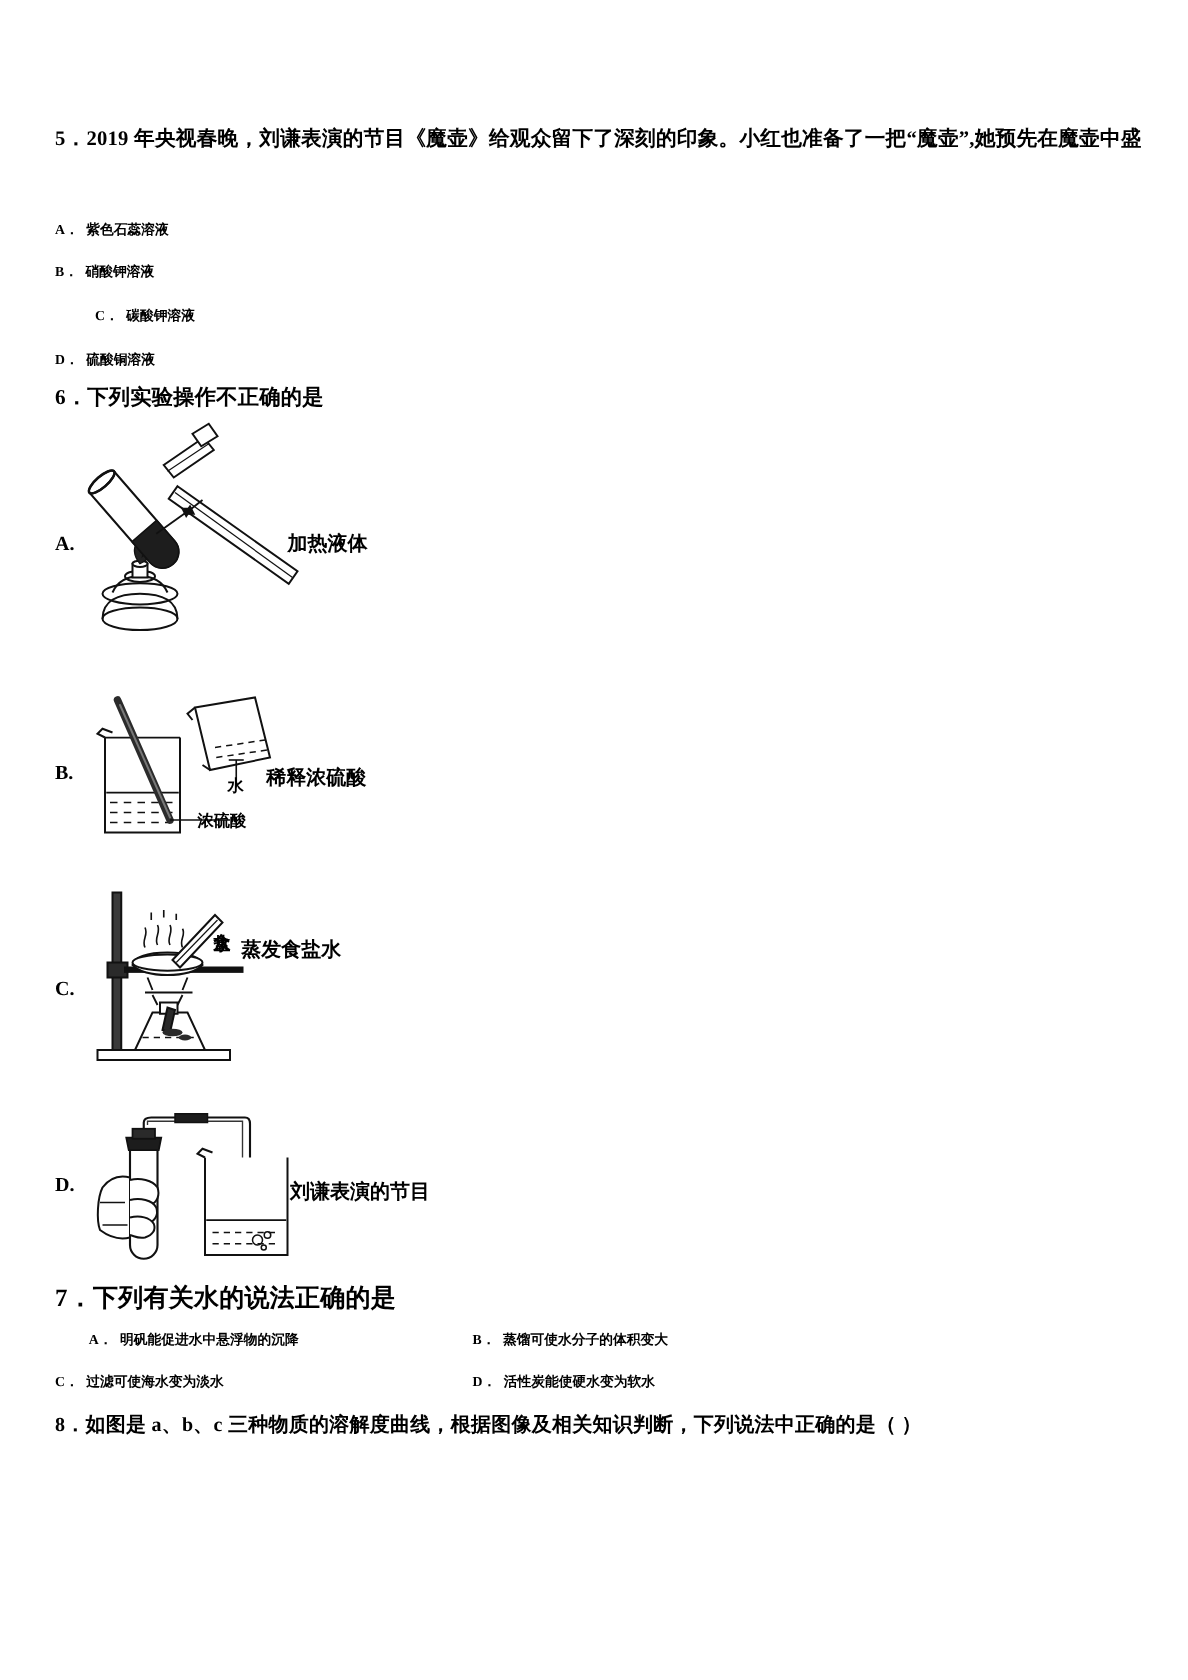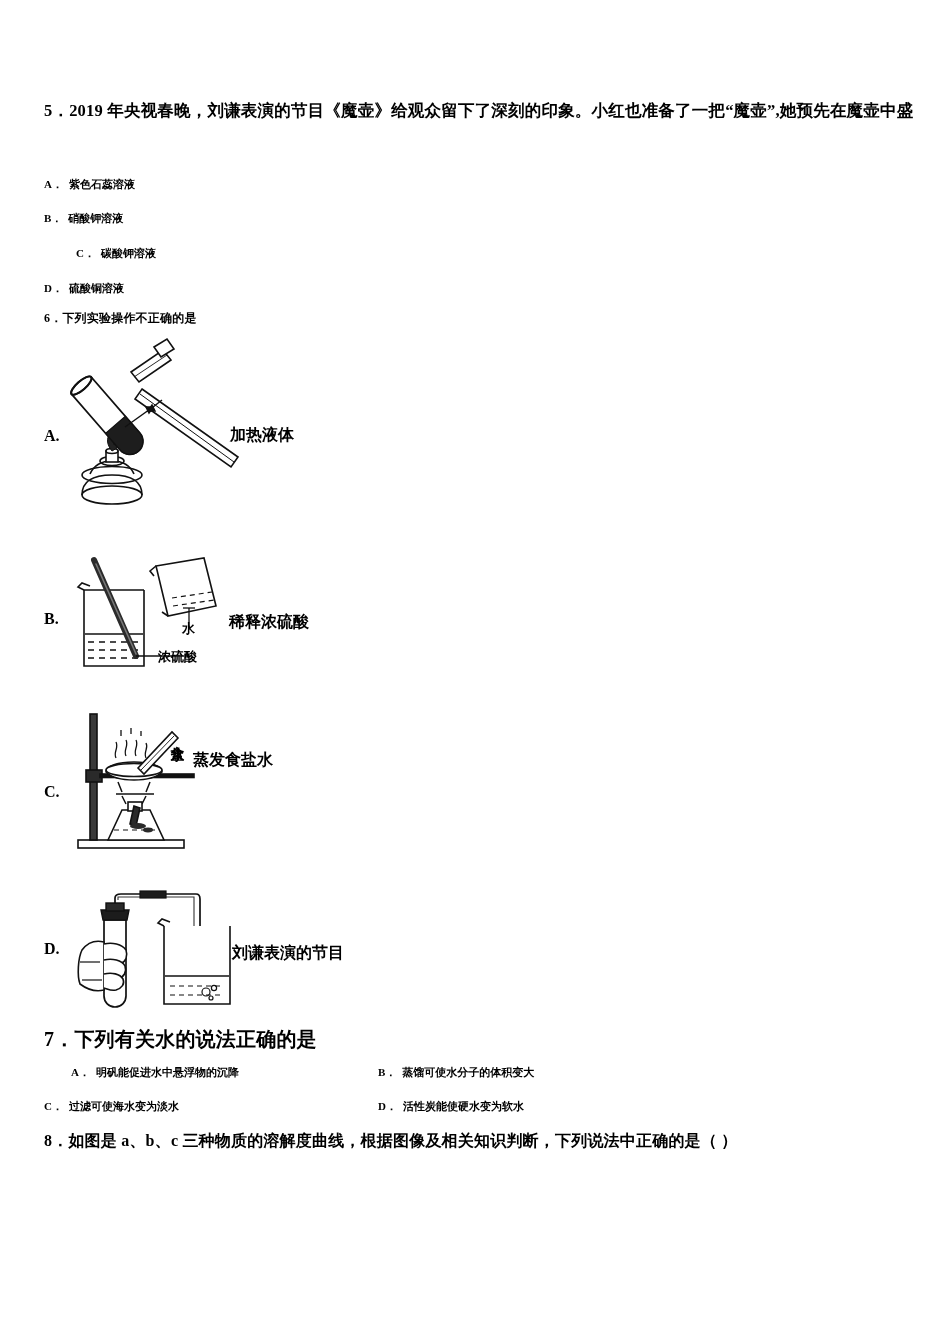--- a/index.html
+++ b/index.html
@@ -90,21 +90,21 @@
   <div class="opt" style="left:44px; top:208px;">
     <span class="optlabel">B．</span><span>硝酸钾溶液</span>
   </div>
   <div class="opt" style="left:44px; top:243px;margin-left:32px;">
     <span class="optlabel">C．</span><span>碳酸钾溶液</span>
   </div>
   <div class="opt" style="left:44px; top:278px;">
     <span class="optlabel">D．</span><span>硫酸铜溶液</span>
   </div>
 
-  <div class="qline" style="left:44px; top:307px; font-size:12px;">6．下列实验操作不正确的是</div>
+  <div class="qline" style="left:44px; top:307px; font-size:17px;">6．下列实验操作不正确的是</div>
 
   <div class="fig-letter" style="left:44px; top:427px;">A.</div>
 
   <div class="figure" style="left:70px; top:345px; width:180px; height:170px;">
     <svg width="180" height="170" viewBox="0 0 180 170">
       <g fill="none" stroke="#111" stroke-width="1.6">
 
         <ellipse cx="42" cy="150" rx="30" ry="9"></ellipse>
         <path d="M12 150 C12 136 24 130 42 130 C60 130 72 136 72 150"></path>
         <ellipse cx="42" cy="130" rx="30" ry="8.5"></ellipse>
@@ -196,21 +196,21 @@
 
       <g stroke="#111" stroke-width="1.3">
         <path d="M60 100 L108 100"></path>
       </g>
     </svg>
   </div>
 
   <div class="fig-sublabel" style="left:182px; top:620px;">水</div>
   <div class="fig-sublabel" style="left:158px; top:648px;">浓硫酸</div>
 
-  <div class="fig-caption" style="left:229px; top:612px;">稀释浓硫酸</div>
+  <div class="fig-caption" style="left:213px; top:612px;">稀释浓硫酸</div>
 
   <div class="fig-letter" style="left:44px; top:783px;">C.</div>
 
   <div class="figure" style="left:72px; top:706px; width:160px; height:146px;">
     <svg width="160" height="146" viewBox="0 0 160 146">
 
       <g fill="#fff" stroke="#111" stroke-width="1.6">
         <rect x="6" y="134" width="106" height="8"></rect>
         <rect x="18" y="8" width="7" height="126" fill="#3a3a3a"></rect>
       </g>

